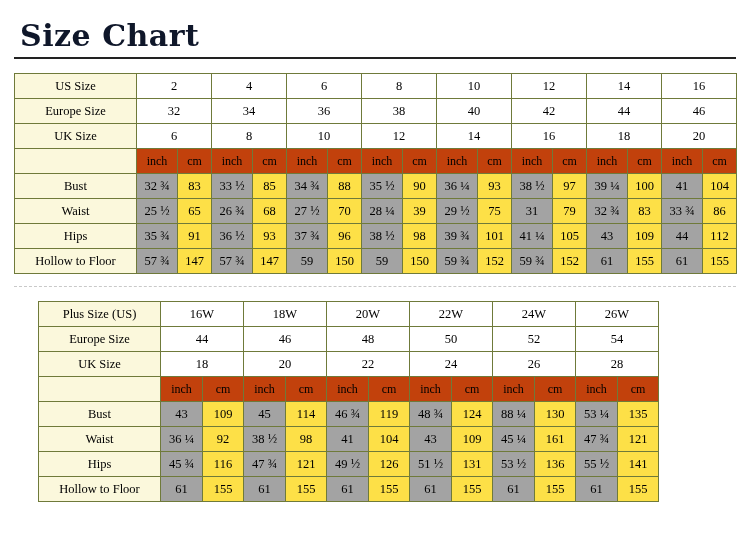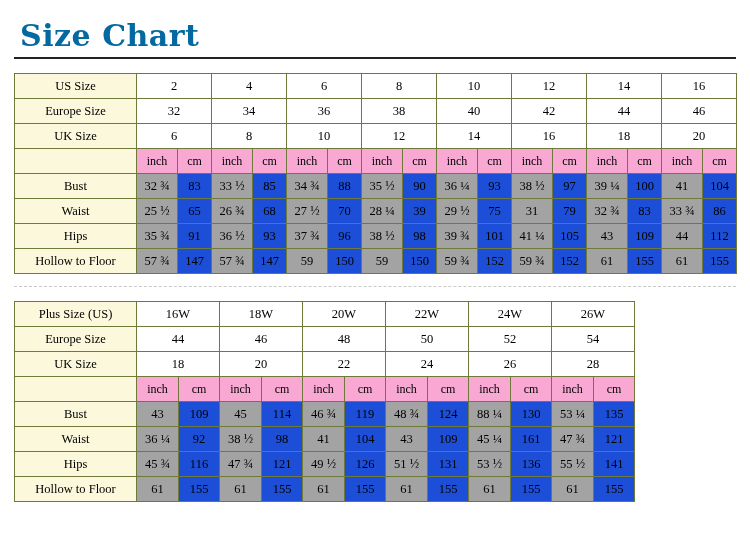--- a/index.html
+++ b/index.html
@@ -20,21 +20,21 @@
     height: 536px;
     box-sizing: border-box;
     padding: 0 14px;
   }
   .title {
     font-family: "DejaVu Serif", serif;
     font-size: 30px;
     font-weight: bold;
     letter-spacing: 0.5px;
     margin: 18px 0 4px 6px;
-    color: #0369a1;
+    color: #0f172a;
   }
   .title-rule {
     border: none;
     border-top: 2px solid #222222;
     margin: 0 0 14px 0;
   }
   table.chart {
     border-collapse: collapse;
     width: 722px;
     table-layout: fixed;
@@ -57,28 +57,28 @@
   }
   td.hdr-blank {
     background: #fbf8dc;
     border-left: 1px solid #6f7a3a;
     border-right: 1px solid #6f7a3a;
   }
   td.size-val {
     background: #ffffff;
   }
   td.unit {
-    background: #f9a8d4;
+    background: #c2410c;
     font-size: 12px;
   }
   td.inch {
     background: #a3a3a3;
   }
   td.cm {
-    background: #1d4ed8;
+    background: #fde047;
   }
   .divider {
     border: none;
     border-top: 1px dashed #c9c9c9;
     margin: 12px 0 14px 0;
   }
   .frac {
     white-space: nowrap;
   }
 </style>
@@ -237,21 +237,21 @@
         <td class="inch frac">61</td>
         <td class="cm">155</td>
         <td class="inch frac">61</td>
         <td class="cm">155</td>
       </tr>
     </tbody>
   </table>
 
   <hr class="divider">
 
-  <table class="chart" style="width:620px;">
+  <table class="chart" style="width:620px;margin-left:24px;">
     <colgroup>
       <col style="width:122px">
       <col style="width:42px">
         <col style="width:41px">
       <col style="width:42px">
         <col style="width:41px">
       <col style="width:42px">
         <col style="width:41px">
       <col style="width:42px">
         <col style="width:41px">

